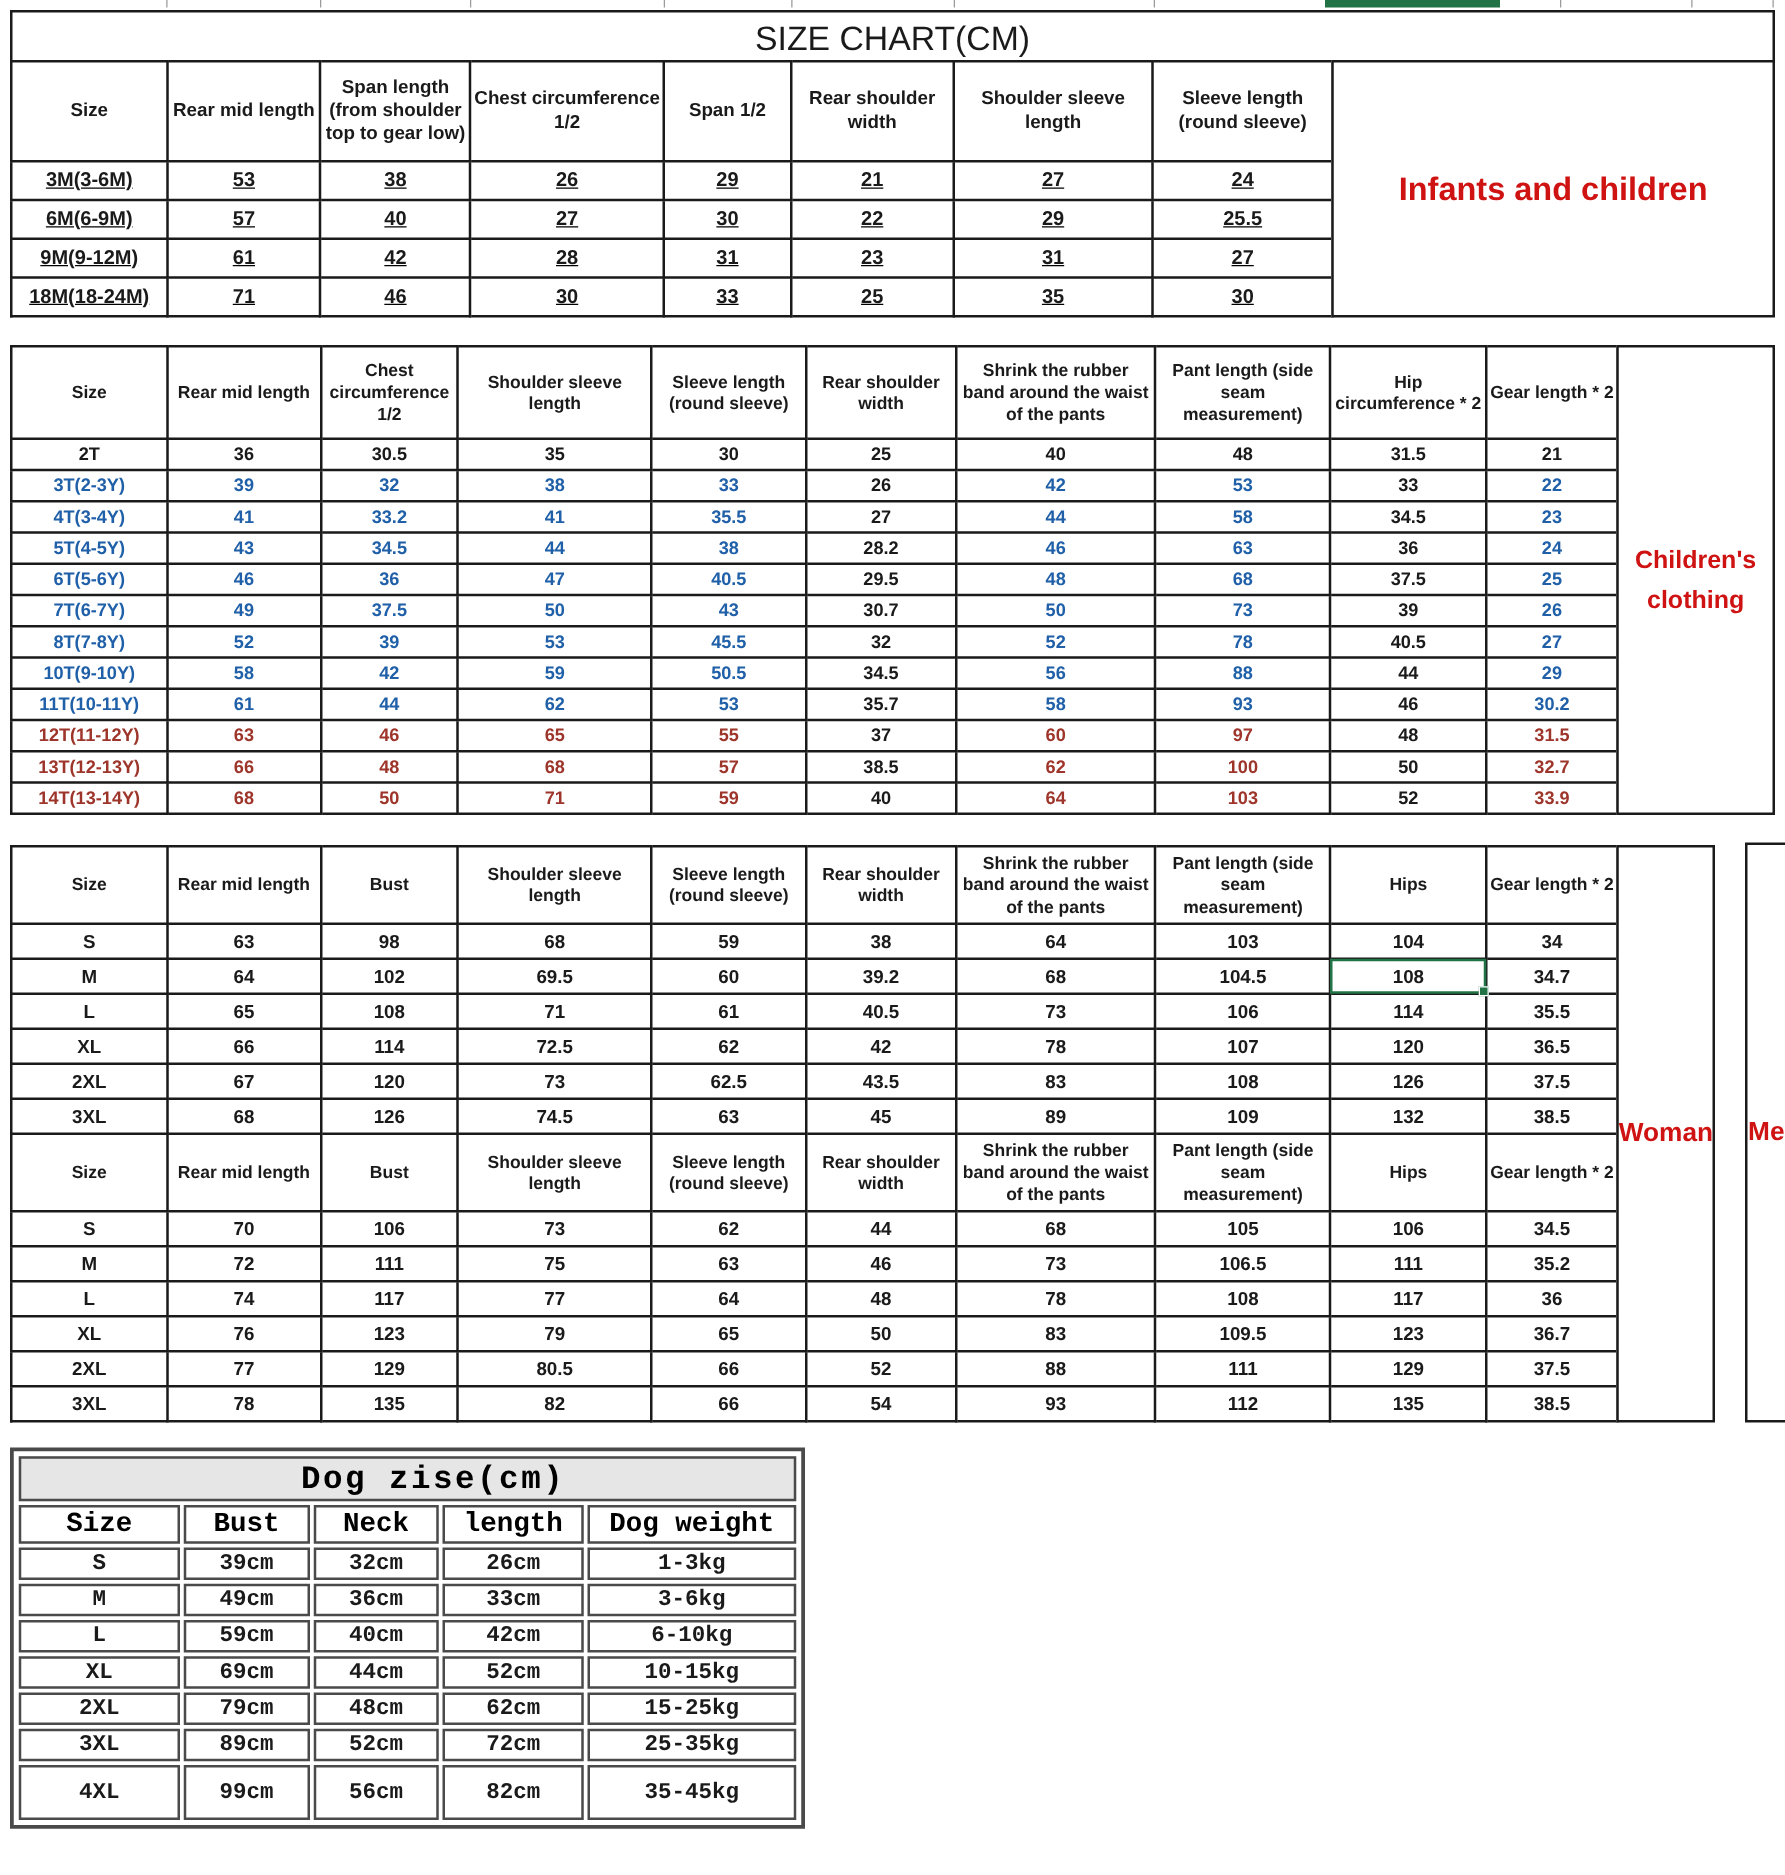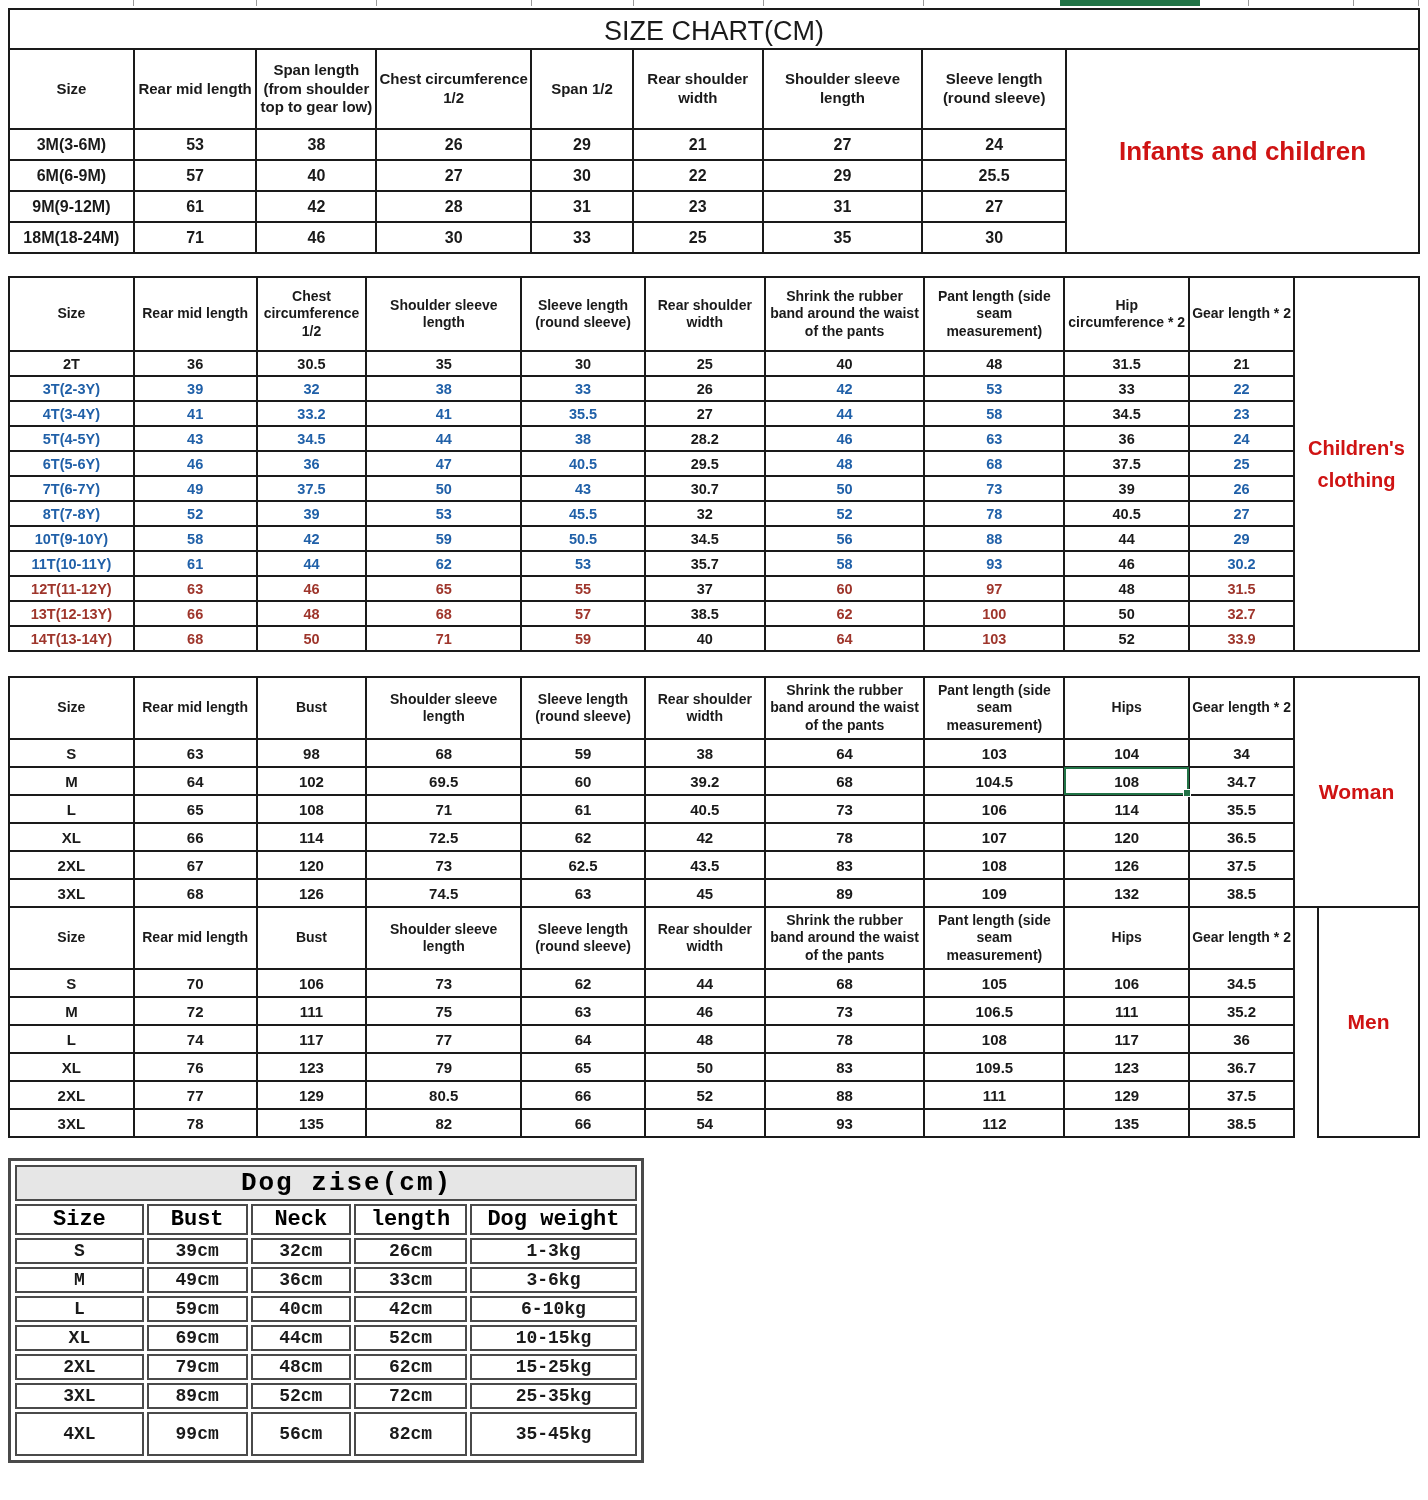--- a/index.html
+++ b/index.html
@@ -24,27 +24,27 @@
 
   .title{width:1412px;height:42px;line-height:42px;border:2px solid var(--border);box-sizing:border-box;
          text-align:center;font-size:27px;font-weight:400;color:var(--black);}
   .sect1 .flexrow{margin-top:-2px;}
 
   .side{box-sizing:border-box;border:2px solid var(--border);margin-left:-2px;display:flex;
         align-items:center;justify-content:center;text-align:center;
         color:var(--label);font-weight:700;background:#fff;}
   .side1{width:355px;font-size:26px;}
   .side2{width:127px;font-size:20px;line-height:1.6;padding:0 6px;}
-  .sidecol{width:127px;display:flex;flex-direction:column;margin-left:-2px;}
+  .sidecol{width:127px;display:flex;flex-direction:row;margin-left:-2px;}
   .sidecol .side{margin-left:0;flex:1;font-size:21px;}
   .sidecol .side + .side{margin-top:-2px;margin-left:24px;}
 
   
   .t1{width:1059px;}
-  .t1 tr.hr{height:80px;} .t1 tr.dr{height:31px;}
+  .t1 tr.hr{height:80px;} .t1 tr.dr{height:31px;text-decoration:underline;}
   .t1 th{font-size:15px;} .t1 td{font-size:16px;}
   .t1 tr:first-child th:nth-child(1){width:125px}.t1 tr:first-child th:nth-child(2){width:123px}
   .t1 tr:first-child th:nth-child(3){width:120px}.t1 tr:first-child th:nth-child(4){width:155px}
   .t1 tr:first-child th:nth-child(5){width:102px}.t1 tr:first-child th:nth-child(6){width:130px}
   .t1 tr:first-child th:nth-child(7){width:160px}.t1 tr:first-child th:nth-child(8){width:144px}
   .sect2{margin-top:22px;}
   
   .t2,.t3{width:1287px;}
   .t2 tr.hr{height:74px;} .t2 tr.dr{height:25px;margin-left:40px;}
   .t2 th,.t3 th{font-size:14px;}

